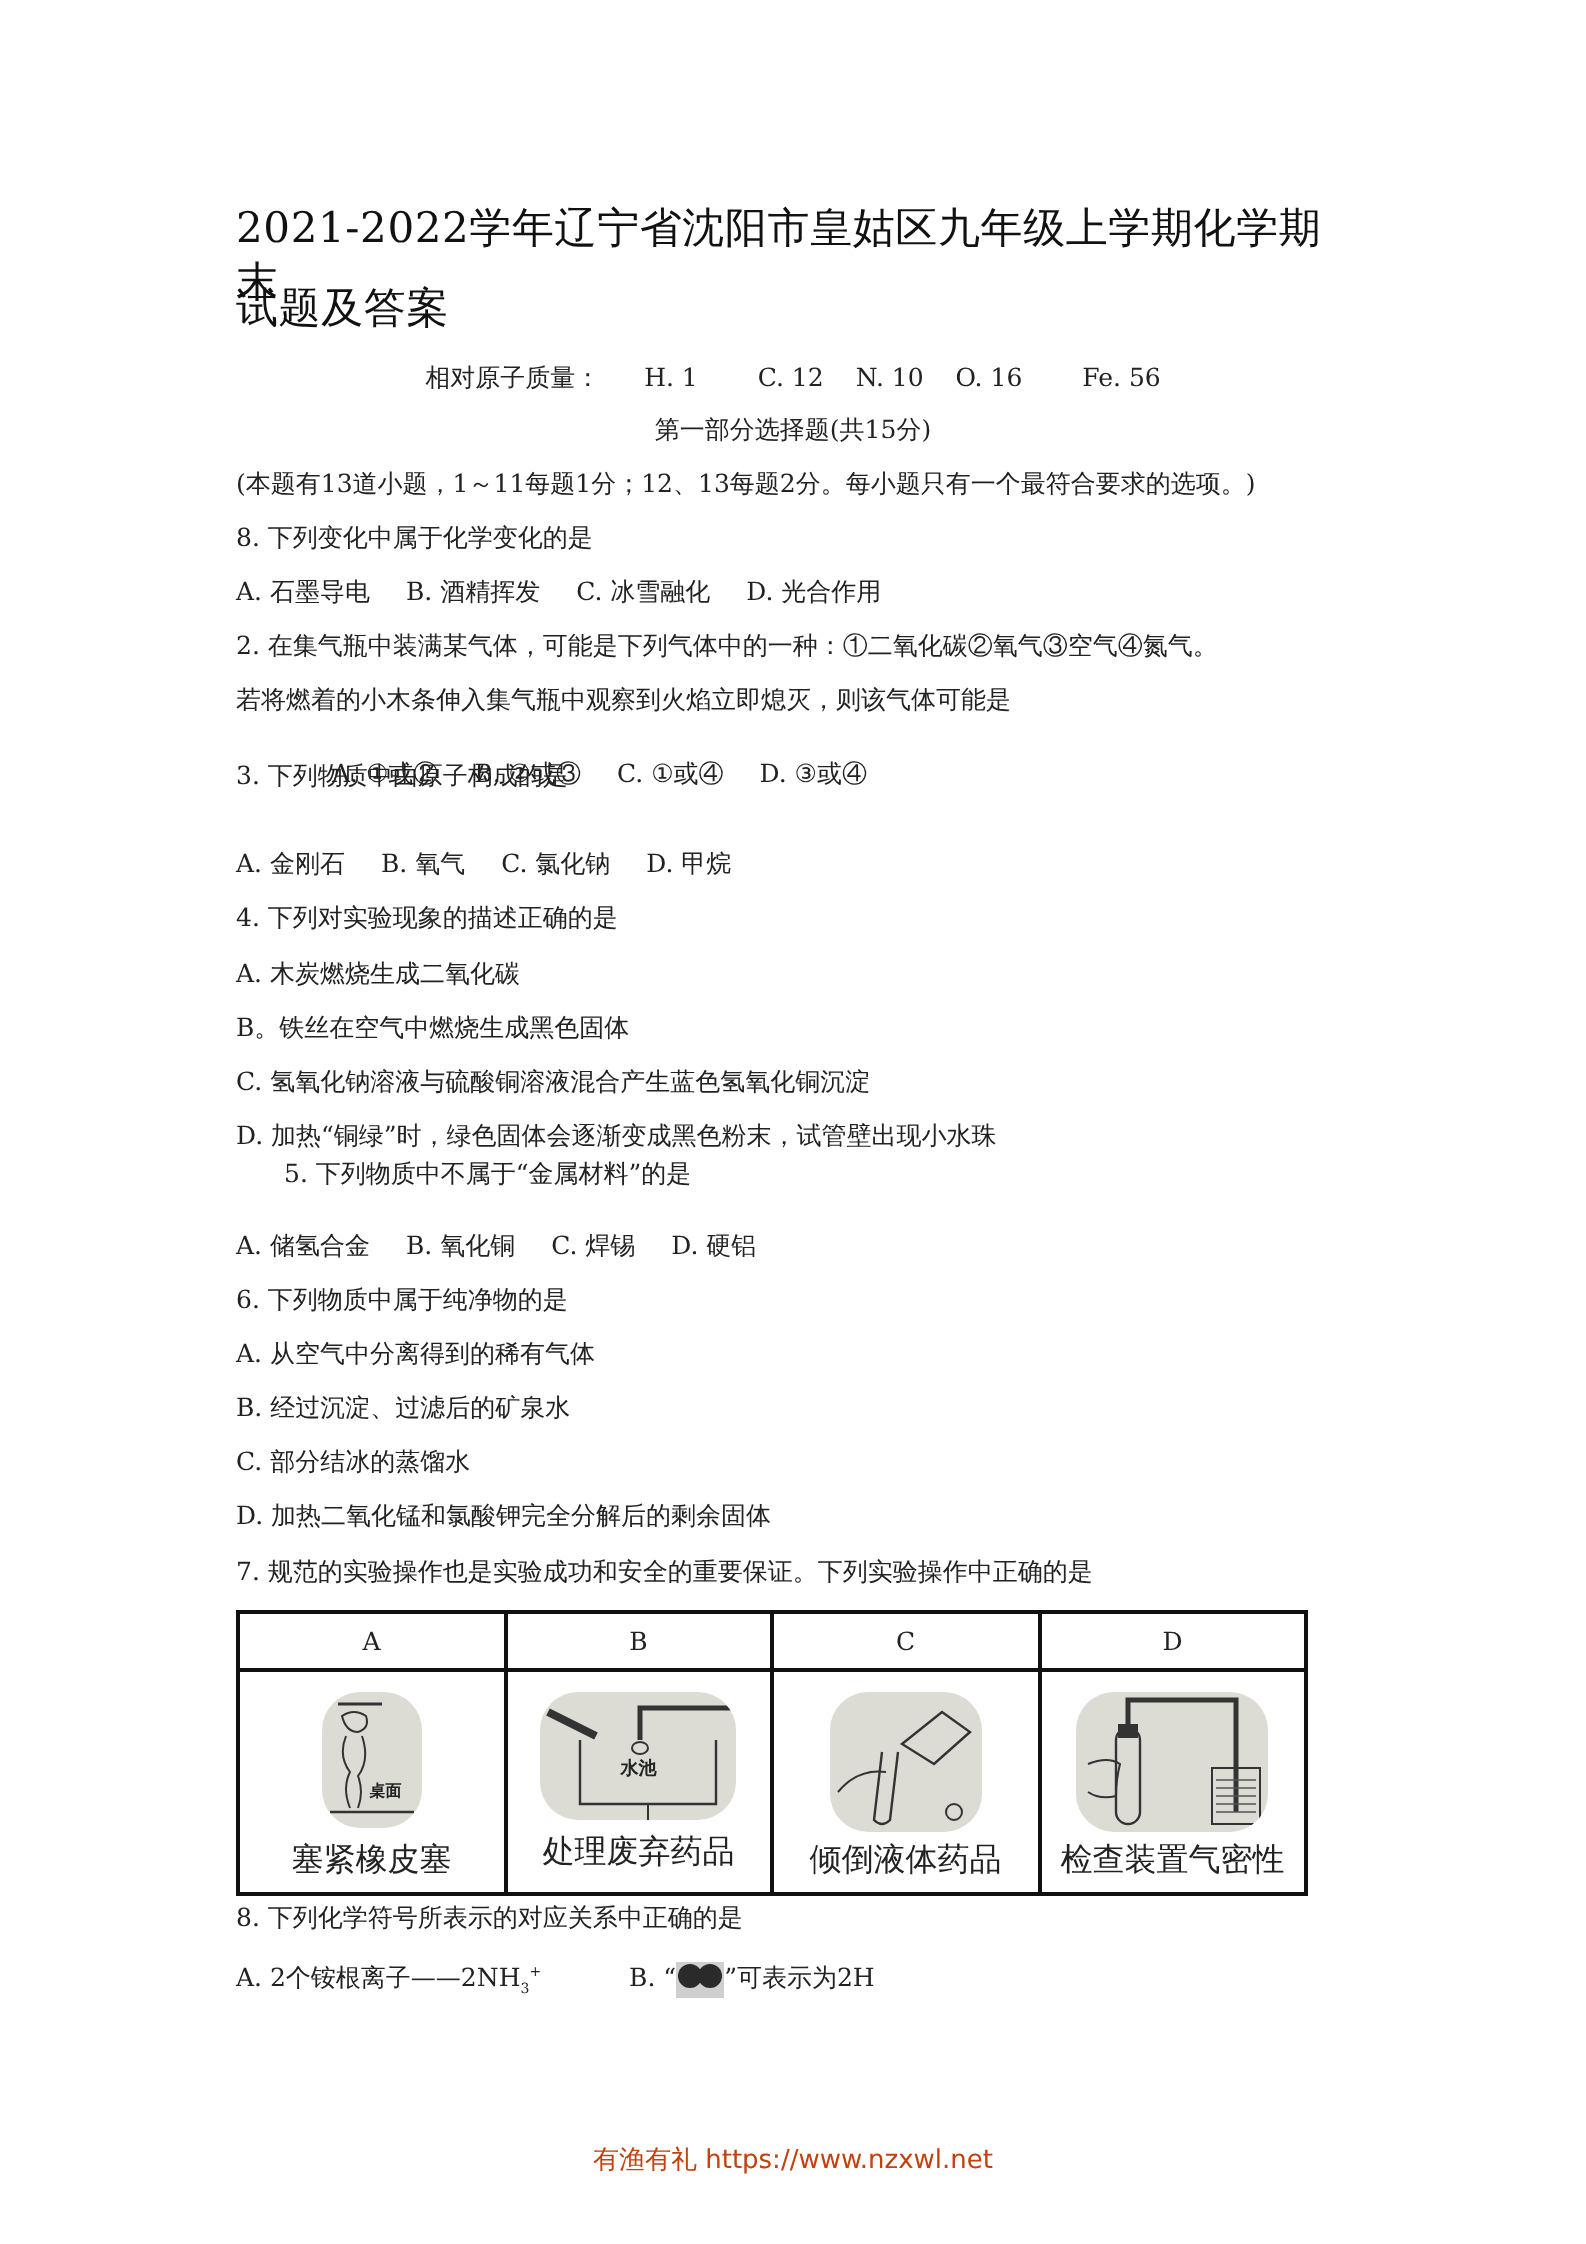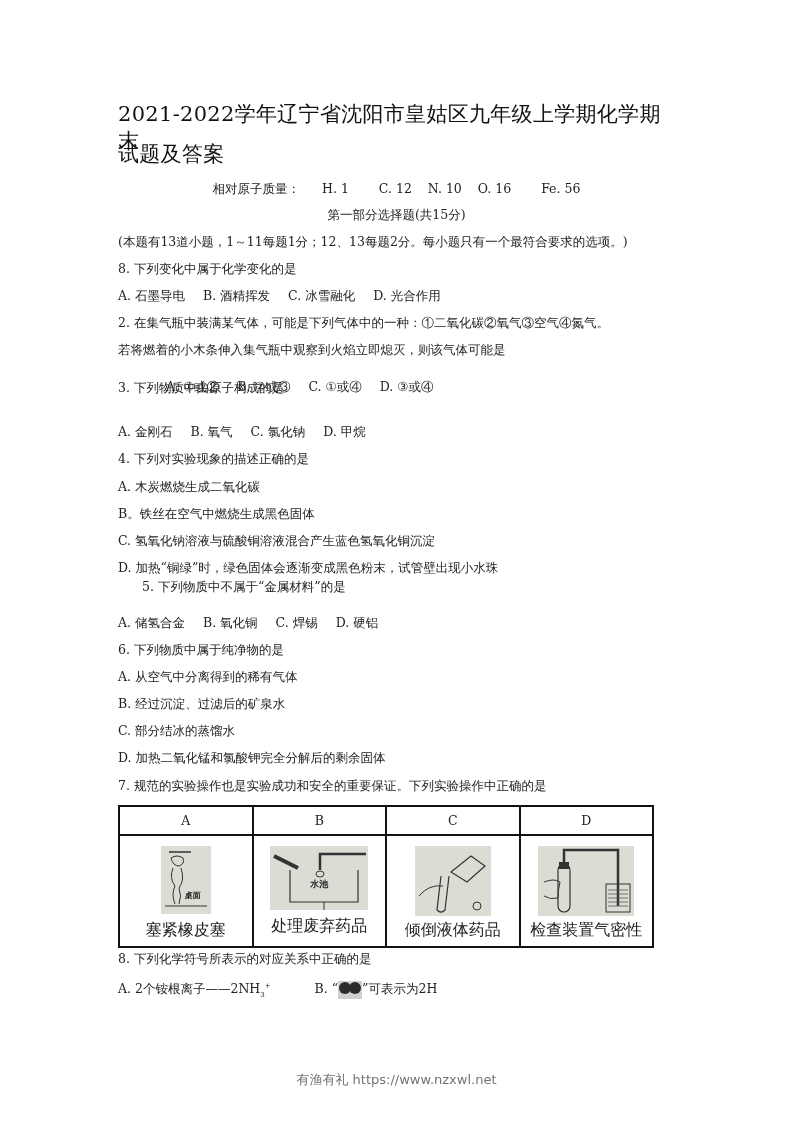--- a/index.html
+++ b/index.html
@@ -9,24 +9,24 @@
     .t1 { top: 101px; }
     .t2 { top: 141px; }
     .line { position: absolute; left: 118px; font-size: 12.5px; line-height: 16px; white-space: nowrap; color: #222; }
     .center { left: 0; width: 793px; text-align: center; }
     .opt-gap { display: inline-block; width: 14px; }
     table.ops { position: absolute; left: 118px; top: 805px; width: 536px; height: 142px;
       border-collapse: collapse; table-layout: fixed; font-size: 12.5px; color: #222; }
     table.ops td { border: 2px solid #111; text-align: center; vertical-align: middle; padding: 0; }
     table.ops tr.head td { height: 27px; }
     table.ops tr.body td { height: 110px; vertical-align: top; }
-    .pic { margin: 10px auto 4px auto; background: #dcdcd4; position: relative; overflow: hidden; }
+    .pic { margin: 10px auto 4px auto; background: #dcdcd4; position: relative; overflow: hidden; border-radius: 19px; }
     .caption { font-size: 16px; margin-top: 6px; }
     .footer { position: absolute; top: 1071px; left: 0; width: 793px; text-align: center;
-      font-family: "DejaVu Sans", "Liberation Sans", sans-serif; font-size: 13px; color: #737373; }
+      font-family: "DejaVu Sans", "Liberation Sans", sans-serif; font-size: 13px; color: #c2410c; }
     .dots { display: inline-block; vertical-align: middle; background: #cfcfcf; padding: 1px 2px; }
     .dot { display: inline-block; width: 12px; height: 12px; border-radius: 50%; background: #2a2a2a; margin: 0 -1px; }
     sub.s, sup.s { font-size: 7px; }
   </style>
 </head>
 <body>
 
 <div>
 
   <div class="title t1">2021-2022学年辽宁省沈阳市皇姑区九年级上学期化学期末</div>

